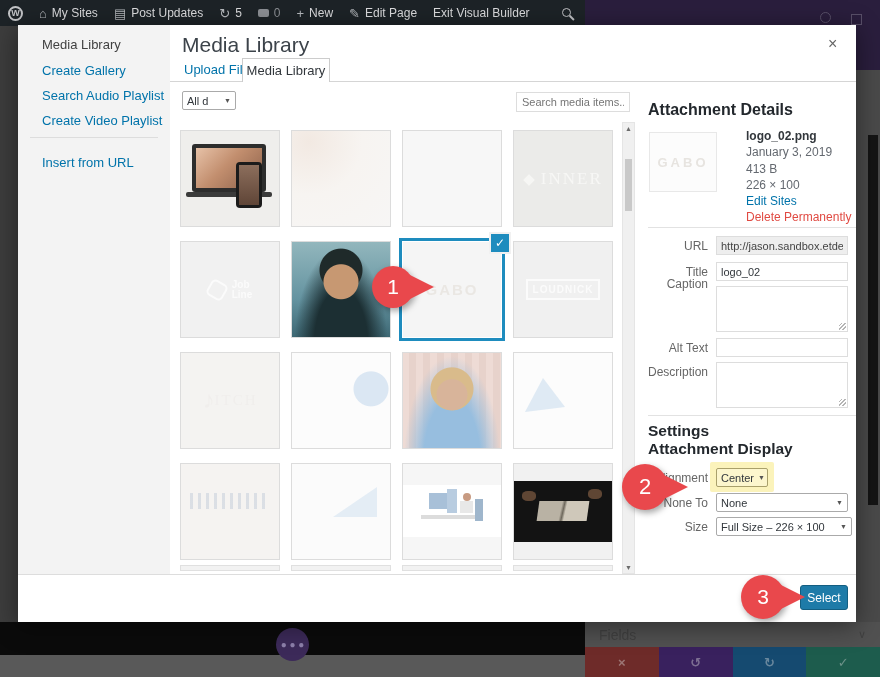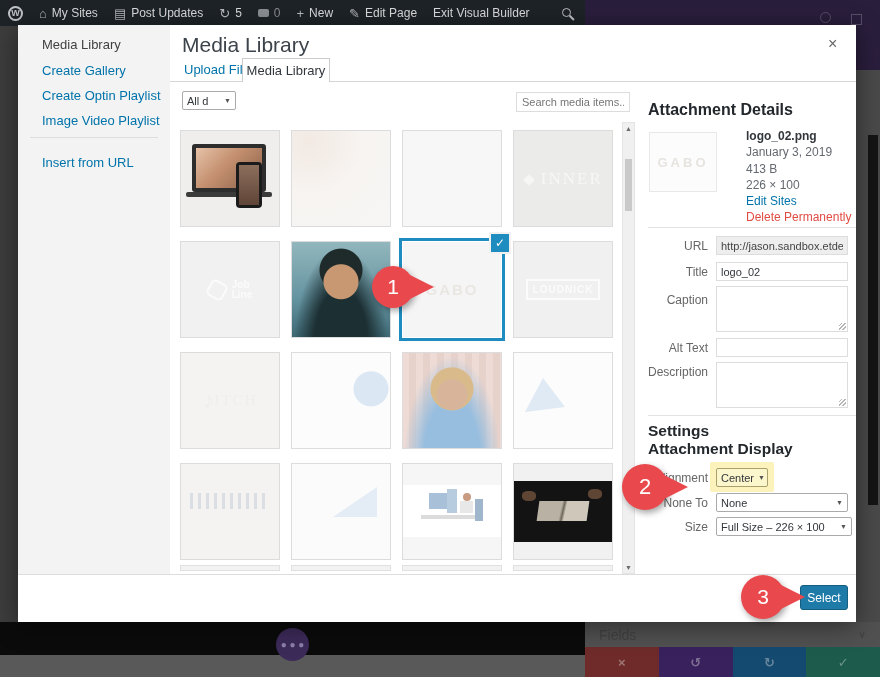--- a/index.html
+++ b/index.html
@@ -251,22 +251,22 @@
     <span class="ab-right">
       <span class="search-glyph"></span>
     </span>
   </div>
 
   <div id="modal" class="abs">
 
     <div id="m-sidebar">
       <div class="sb-item active" style="top:12px">Media Library</div>
       <div class="sb-item" style="top:38px">Create Gallery</div>
-      <div class="sb-item" style="top:63px">Create Optin Playlist</div>
-      <div class="sb-item" style="top:88px">Image Video Playlist</div>
+      <div class="sb-item" style="top:63px">Search Audio Playlist</div>
+      <div class="sb-item" style="top:88px">Create Video Playlist</div>
       <div id="sb-hr"></div>
       <div class="sb-item" style="top:130px">Insert from URL</div>
     </div>
 
     <div id="m-title">Media Library</div>
     <div id="m-close">×</div>
     <div id="tab-line"></div>
     <div id="tab-upload">Upload Files</div>
     <div id="tab-library">Media Library</div>
 
@@ -370,21 +370,21 @@
       <div>226 × 100</div>
       <div class="link-blue">Edit Sites</div>
       <div class="link-red">Delete Permanently</div>
     </div>
     <div class="pdiv" id="pdiv1"></div>
 
     <div class="flabel" style="top:214px">URL</div>
     <input class="finput" id="f-url" readonly="" value="http://jason.sandbox.etdevs.c" style="">
     <div class="flabel" style="top:240px">Title</div>
     <input class="finput" id="f-title" value="logo_02" style="">
-    <div class="flabel" style="top:268px">Caption</div>
+    <div class="flabel" style="top:252px">Caption</div>
     <textarea class="ftext" id="f-caption" style=""></textarea>
     <span class="grip" style="left:821px;top:298px"></span>
     <div class="flabel" style="top:316px">Alt Text</div>
     <input class="finput" style="top: 313px;">
     <div class="flabel" style="top:340px">Description</div>
     <textarea class="ftext" id="f-desc" style=""></textarea>
     <span class="grip" style="left:821px;top:374px"></span>
 
     <div class="pdiv" id="pdiv2"></div>
     <div id="ads-heading">

